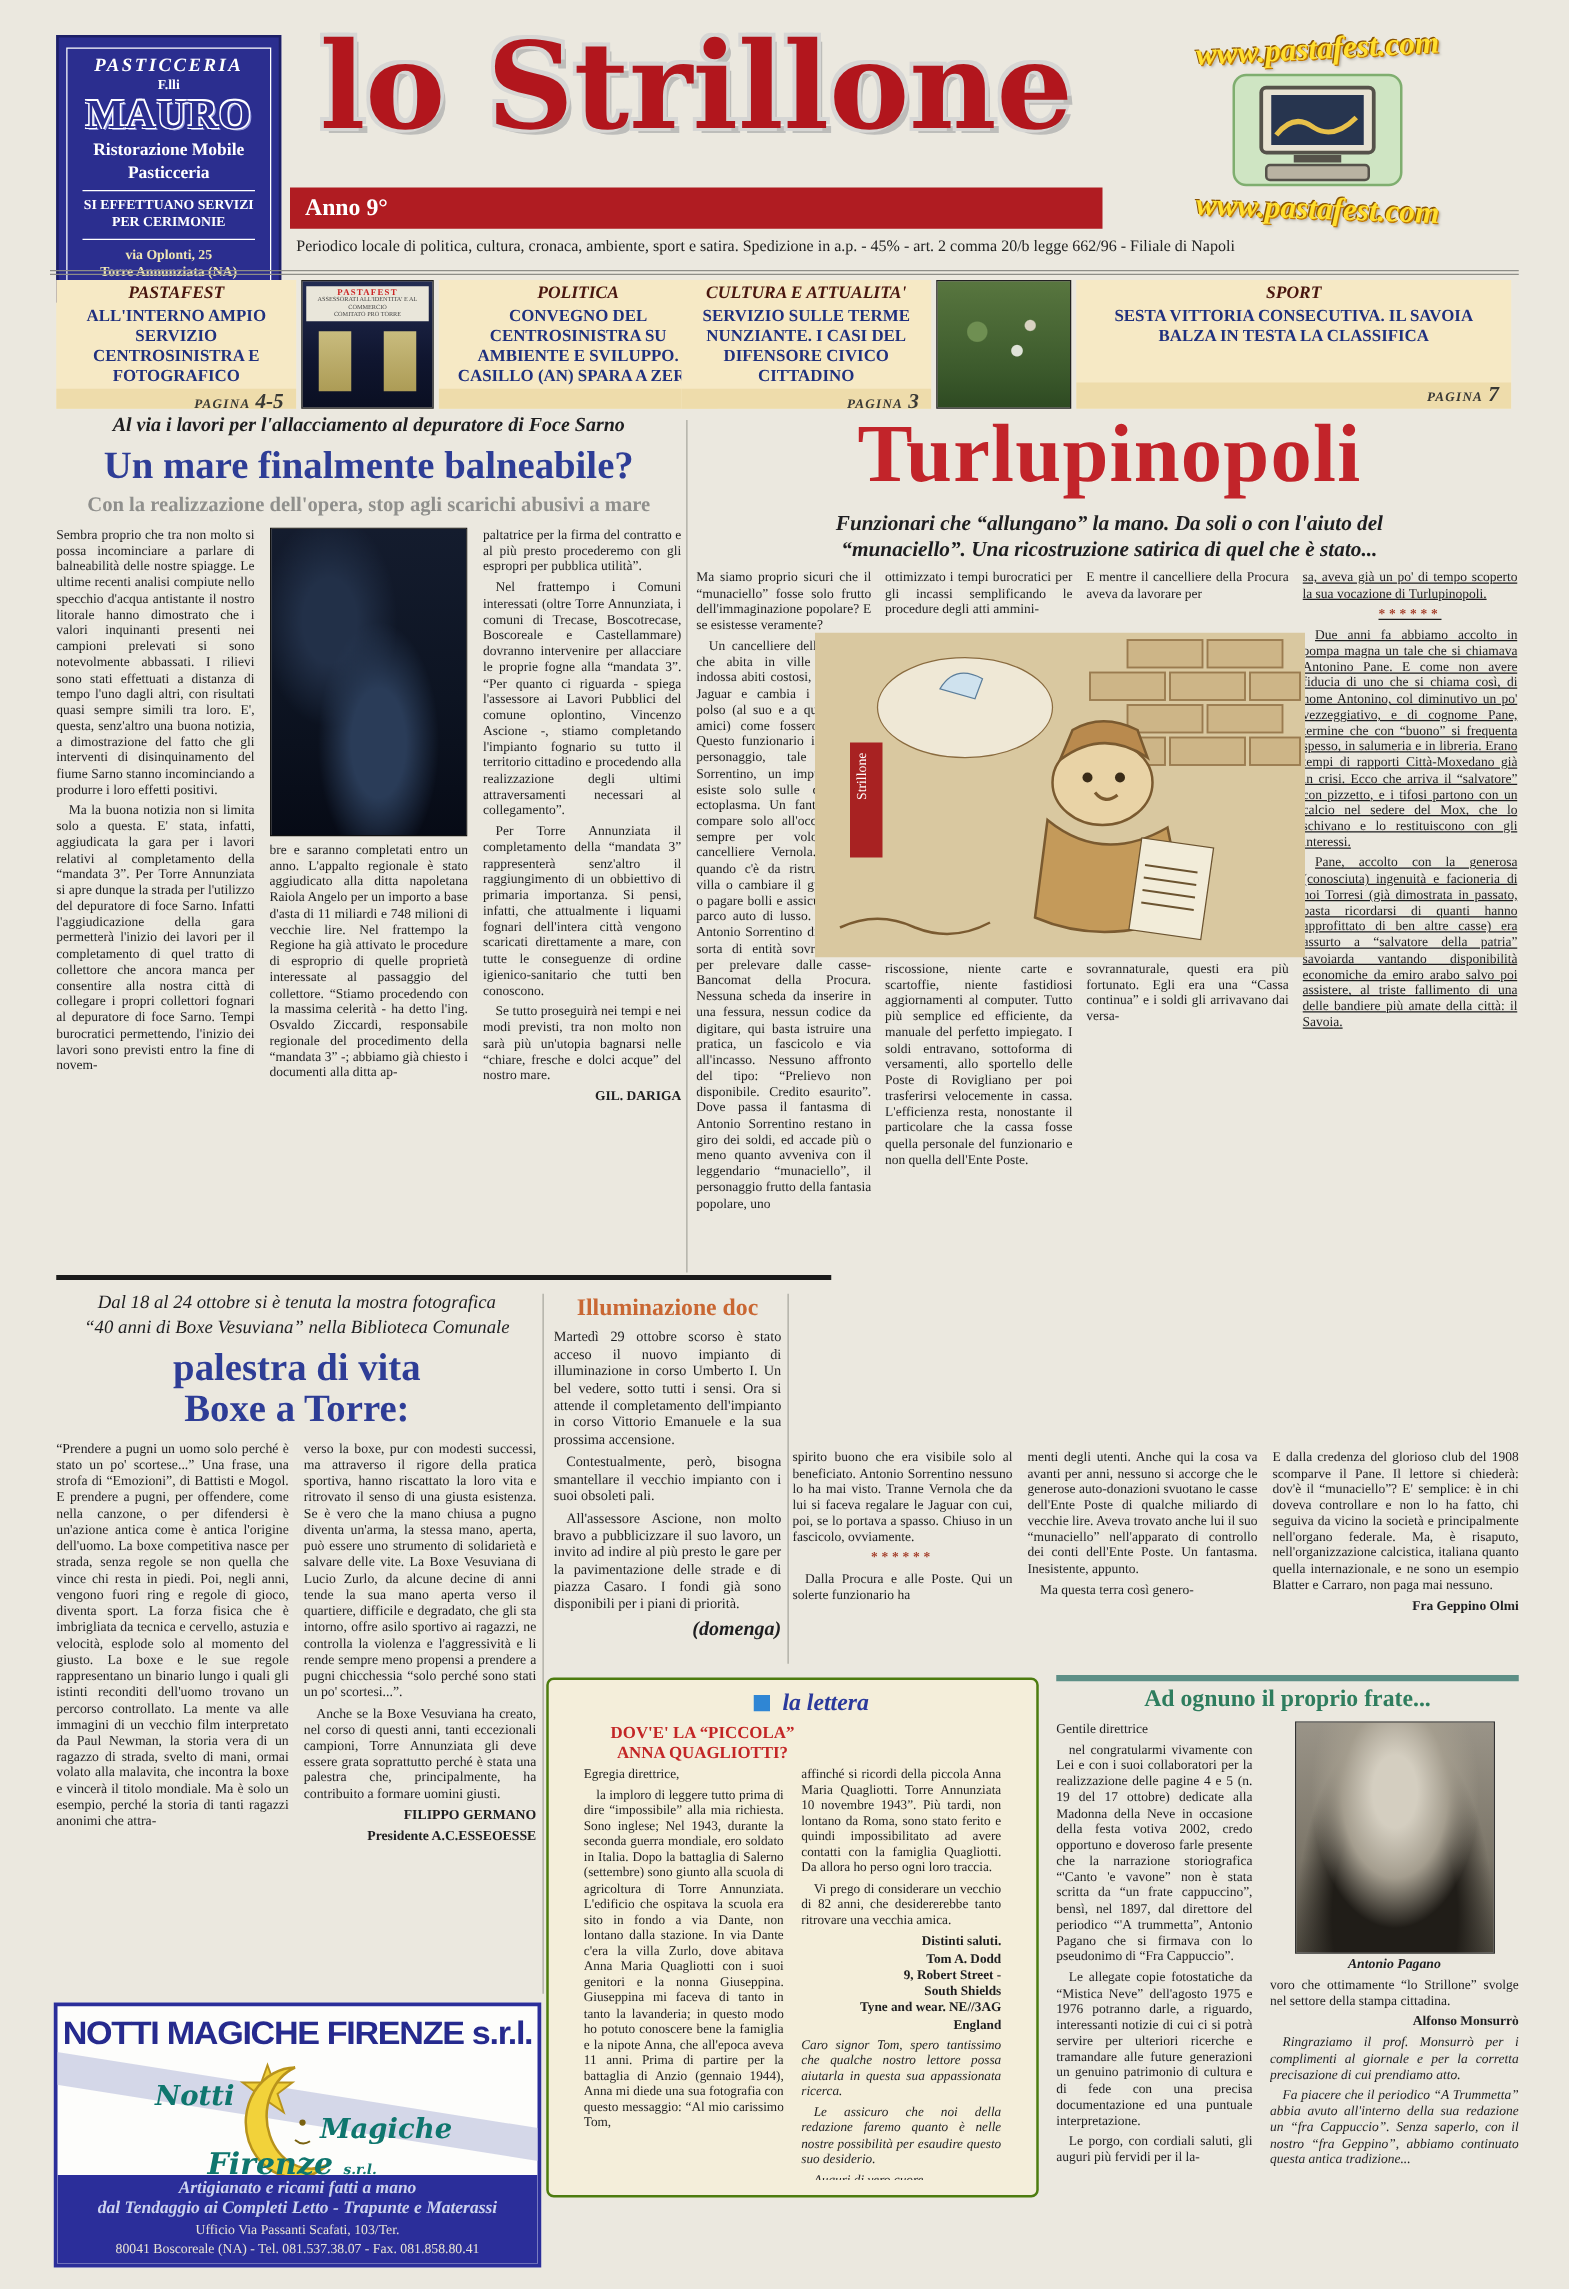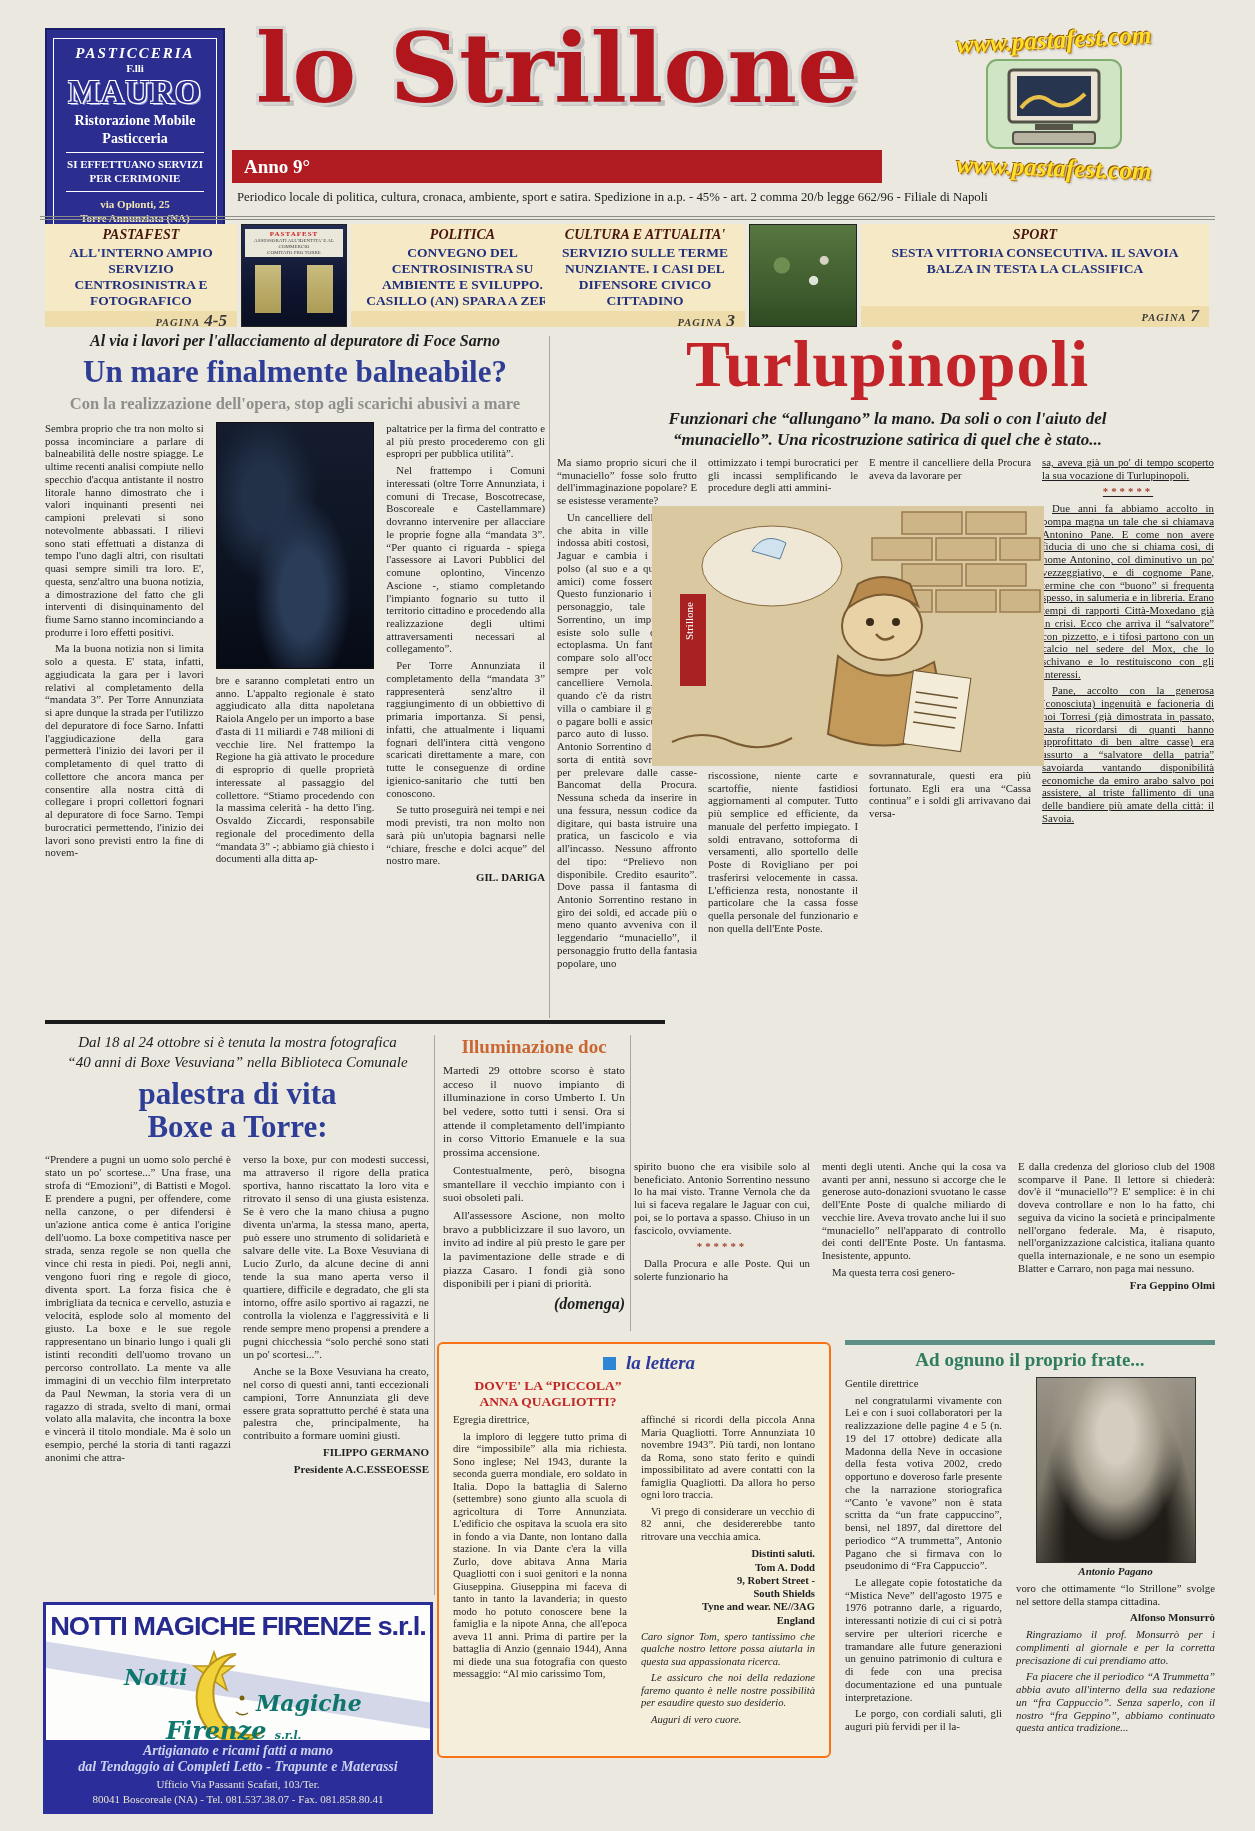--- a/index.html
+++ b/index.html
@@ -106,21 +106,21 @@
   .boxe .col{width:186px;height:418px;font-size:11px;}
 
   
   .illum{position:absolute;left:443px;top:1036px;width:182px;height:296px;overflow:hidden;}
   .illum-t{font-size:19px;font-weight:bold;color:#c96733;text-align:center;margin-bottom:6px;}
   .illum .jtxt{font-size:11.4px;font-weight:normal;line-height:1.2;}
   .illum .signoff{text-align:right;font-style:italic;font-weight:bold;}
 
   
   .lettera{position:absolute;left:437px;top:1342px;width:394px;height:416px;background:#f4eeda;
-           border:2px solid #f97316;border-radius:6px;padding:8px 14px;overflow:hidden;}
+           border:2px solid #4d7c0f;border-radius:6px;padding:8px 28px;overflow:hidden;}
   .let-title{text-align:center;margin:0 0 4px 30px;}
   .let-sq{display:inline-block;width:13px;height:13px;background:#2f86d4;vertical-align:-1px;margin-right:6px;}
   .let-word{font-size:19px;font-weight:bold;font-style:italic;color:#2b3a9c;}
   .let-head{color:#c32626;font-weight:bold;font-size:13.5px;text-align:center;line-height:1.2;width:190px;}
   .let-cols{display:flex;gap:14px;margin-top:4px;}
   .let-cols .col{width:180px;height:330px;font-size:10.6px;}
   .addr{text-align:right;font-weight:bold;line-height:1.25;margin:4px 0;}
   .addr p{margin:0;text-align:right;text-indent:0;}
 
   

